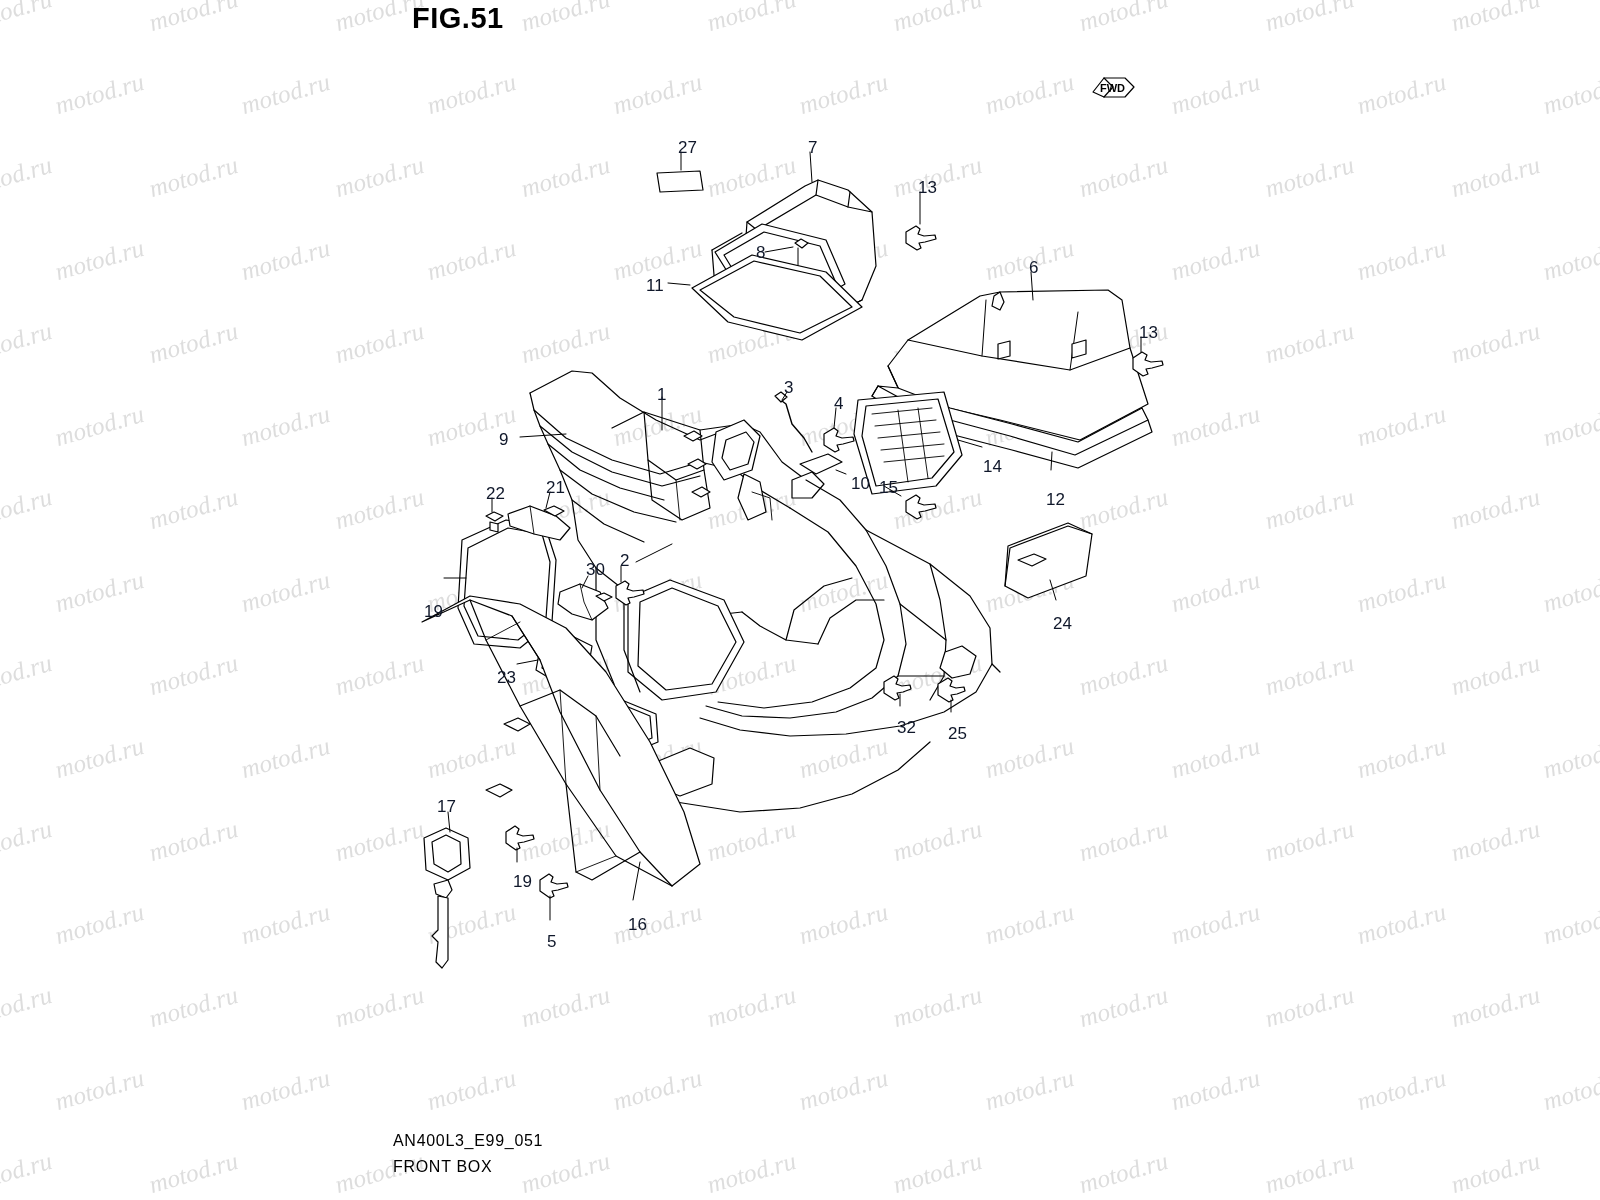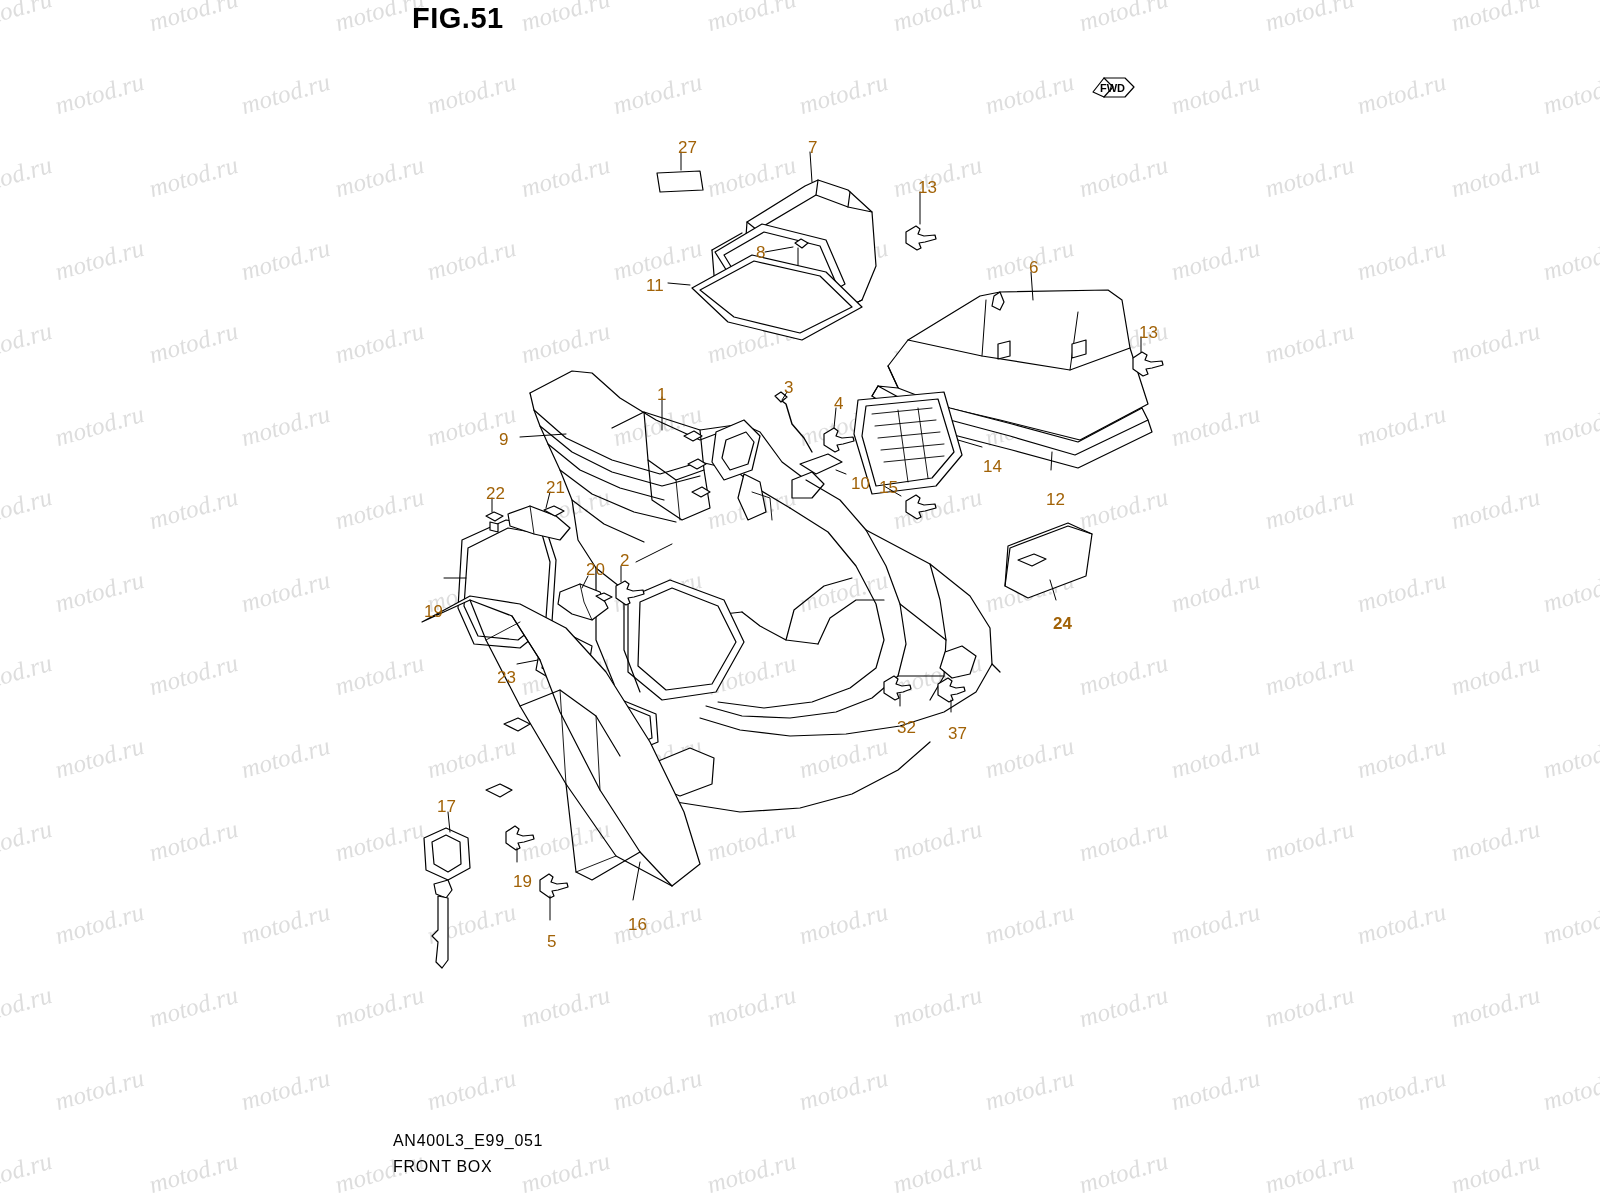--- a/index.html
+++ b/index.html
@@ -65,21 +65,21 @@
   }
   #drawing svg {
     display: block;
   }
 
   
   .callout {
     position: absolute;
     font-size: 17px;
     font-family: "Liberation Sans", sans-serif;
-    color: #a16207;
+    color: #0f172a;
     z-index: 15;
     white-space: nowrap;
   }
 </style>
 </head>
 <body>
 
 <div id="watermarks">
     <div class="wm" style="left: -40px; top: 10px;">motod.ru</div>
     <div class="wm" style="left: 146px; top: 10px;">motod.ru</div>
@@ -476,26 +476,26 @@
     <div class="callout" style="left: 784px; top: 378px;">3</div>
     <div class="callout" style="left: 834px; top: 394px;">4</div>
     <div class="callout" style="left: 499px; top: 430px;">9</div>
     <div class="callout" style="left: 983px; top: 457px;">14</div>
     <div class="callout" style="left: 851px; top: 474px;">10</div>
     <div class="callout" style="left: 879px; top: 478px;">15</div>
     <div class="callout" style="left: 1046px; top: 490px;">12</div>
     <div class="callout" style="left: 486px; top: 484px;">22</div>
     <div class="callout" style="left: 546px; top: 478px;">21</div>
     <div class="callout" style="left: 620px; top: 551px;">2</div>
-    <div class="callout" style="left: 586px; top: 560px;">20</div>
+    <div class="callout" style="left: 586px; top: 560px;">30</div>
     <div class="callout" style="left: 424px; top: 602px;">19</div>
-    <div class="callout" style="left: 1053px; top: 614px; font-weight: bold;">24</div>
+    <div class="callout" style="left: 1053px; top: 614px;">24</div>
     <div class="callout" style="left: 497px; top: 668px;">23</div>
     <div class="callout" style="left: 897px; top: 718px;">32</div>
-    <div class="callout" style="left: 948px; top: 724px;">37</div>
+    <div class="callout" style="left: 948px; top: 724px;">25</div>
     <div class="callout" style="left: 437px; top: 797px;">17</div>
     <div class="callout" style="left: 513px; top: 872px;">19</div>
     <div class="callout" style="left: 547px; top: 932px;">5</div>
     <div class="callout" style="left: 628px; top: 915px;">16</div>
   </div>
 
 <div id="footer">
   <div>AN400L3_E99_051</div>
   <div>FRONT BOX</div>
 </div>

